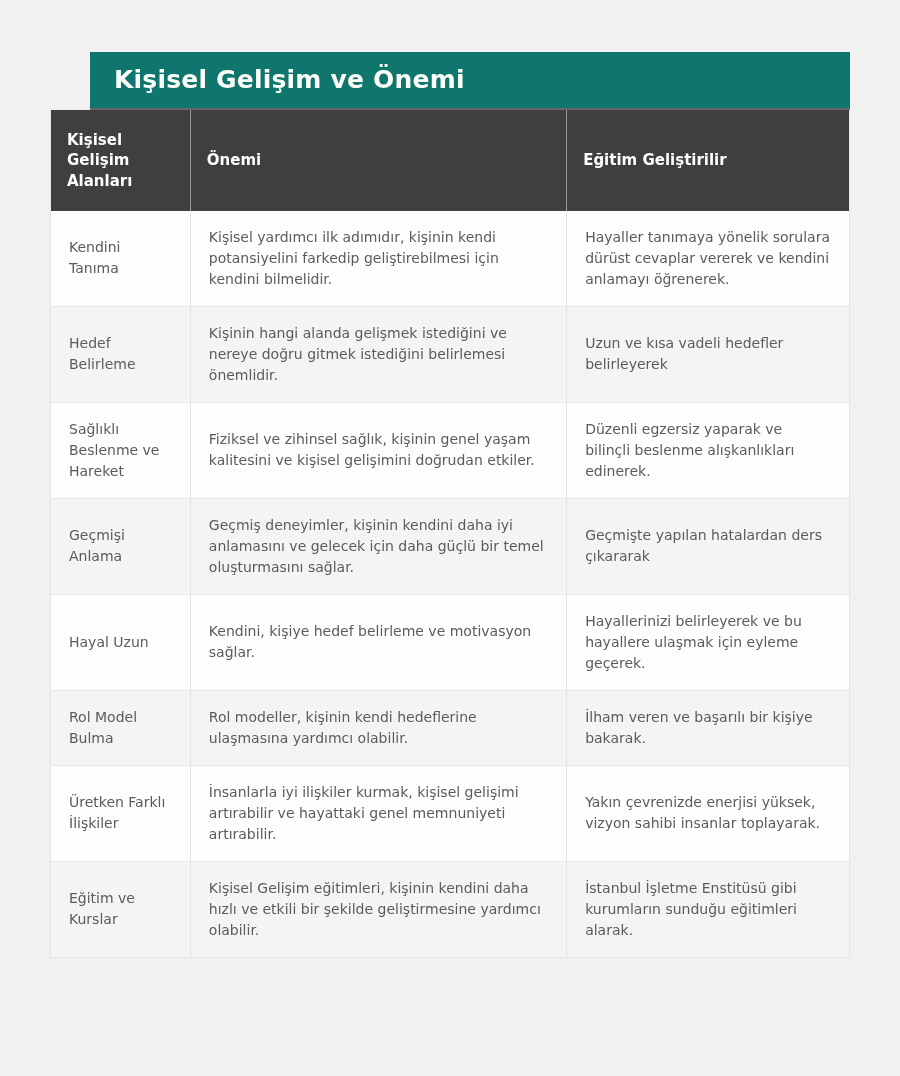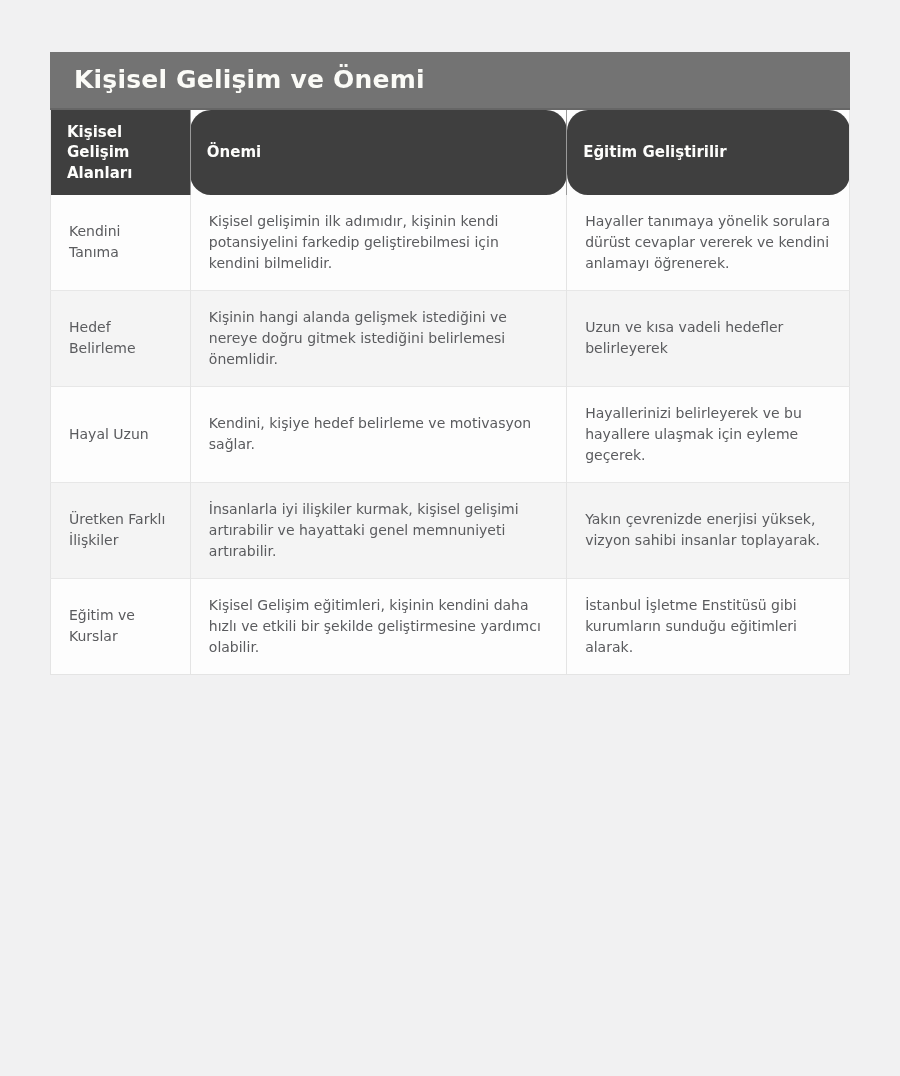--- a/index.html
+++ b/index.html
@@ -10,28 +10,29 @@
     background: #f1f1f2;
     font-family: "DejaVu Sans", "Liberation Sans", sans-serif;
   }
 
   .card {
     width: 800px;
     margin: 52px auto 0 auto;
   }
 
   .title-bar {
-    background: #737373;
+    background: #0f766e;
     color: #fbfbf7;
     padding: 12px 24px;
     font-size: 25px;
     font-weight: bold;
     line-height: 32px;
     letter-spacing: 0.2px;
     border-bottom: 2px solid #666666;
+    margin-left: 40px;
   }
 
   table.dev-table {
     width: 100%;
     border-collapse: collapse;
     table-layout: fixed;
     background: #fdfdfd;
     border: 1px solid #e4e4e4;
     border-top: none;
   }
@@ -40,25 +41,25 @@
   col.c2 { width: 47.1%; }
   col.c3 { width: 35.4%; }
 
   thead th {
     background: #3f3f3f;
     color: #fefefc;
     font-size: 15px;
     font-weight: bold;
     text-align: left;
     vertical-align: middle;
-    padding: 12px 16px;
+    padding: 20px 16px;
     height: 62px;
     line-height: 1.35;
   }
-  thead th + th { border-left: 1px solid #9a9a9a; border-radius: 21px; }
+  thead th + th { border-left: 1px solid #9a9a9a; }
 
   tbody tr:nth-child(odd)  { background: #fdfdfd; }
   tbody tr:nth-child(even) { background: #f4f4f4; }
 
   tbody tr + tr th,
   tbody tr + tr td { border-top: 1px solid #e7e7e7; }
 
   tbody th, tbody td {
     font-size: 14px;
     color: #5a5b5e;
@@ -85,32 +86,47 @@
     <thead>
       <tr>
         <th>Kişisel Gelişim Alanları</th>
         <th>Önemi</th>
         <th>Eğitim Geliştirilir</th>
       </tr>
     </thead>
     <tbody>
         <tr>
           <th>Kendini Tanıma</th>
-          <td>Kişisel gelişimin ilk adımıdır, kişinin kendi potansiyelini farkedip geliştirebilmesi için kendini bilmelidir.</td>
+          <td>Kişisel yardımcı ilk adımıdır, kişinin kendi potansiyelini farkedip geliştirebilmesi için kendini bilmelidir.</td>
           <td>Hayaller tanımaya yönelik sorulara dürüst cevaplar vererek ve kendini anlamayı öğrenerek.</td>
         </tr>
         <tr>
           <th>Hedef Belirleme</th>
           <td>Kişinin hangi alanda gelişmek istediğini ve nereye doğru gitmek istediğini belirlemesi önemlidir.</td>
           <td>Uzun ve kısa vadeli hedefler belirleyerek</td>
         </tr>
         <tr>
+          <th>Sağlıklı Beslenme ve Hareket</th>
+          <td>Fiziksel ve zihinsel sağlık, kişinin genel yaşam kalitesini ve kişisel gelişimini doğrudan etkiler.</td>
+          <td>Düzenli egzersiz yaparak ve bilinçli beslenme alışkanlıkları edinerek.</td>
+        </tr>
+        <tr>
+          <th>Geçmişi Anlama</th>
+          <td>Geçmiş deneyimler, kişinin kendini daha iyi anlamasını ve gelecek için daha güçlü bir temel oluşturmasını sağlar.</td>
+          <td>Geçmişte yapılan hatalardan ders çıkararak</td>
+        </tr>
+        <tr>
           <th>Hayal Uzun</th>
           <td>Kendini, kişiye hedef belirleme ve motivasyon sağlar.</td>
           <td>Hayallerinizi belirleyerek ve bu hayallere ulaşmak için eyleme geçerek.</td>
+        </tr>
+        <tr>
+          <th>Rol Model Bulma</th>
+          <td>Rol modeller, kişinin kendi hedeflerine ulaşmasına yardımcı olabilir.</td>
+          <td>İlham veren ve başarılı bir kişiye bakarak.</td>
         </tr>
         <tr>
           <th>Üretken Farklı İlişkiler</th>
           <td>İnsanlarla iyi ilişkiler kurmak, kişisel gelişimi artırabilir ve hayattaki genel memnuniyeti artırabilir.</td>
           <td>Yakın çevrenizde enerjisi yüksek, vizyon sahibi insanlar toplayarak.</td>
         </tr>
         <tr>
           <th>Eğitim ve Kurslar</th>
           <td>Kişisel Gelişim eğitimleri, kişinin kendini daha hızlı ve etkili bir şekilde geliştirmesine yardımcı olabilir.</td>
           <td>İstanbul İşletme Enstitüsü gibi kurumların sunduğu eğitimleri alarak.</td>

